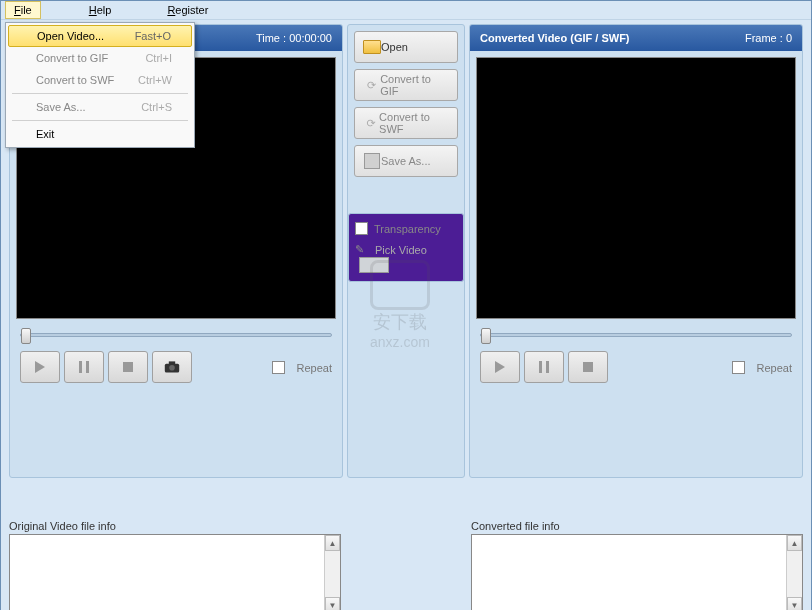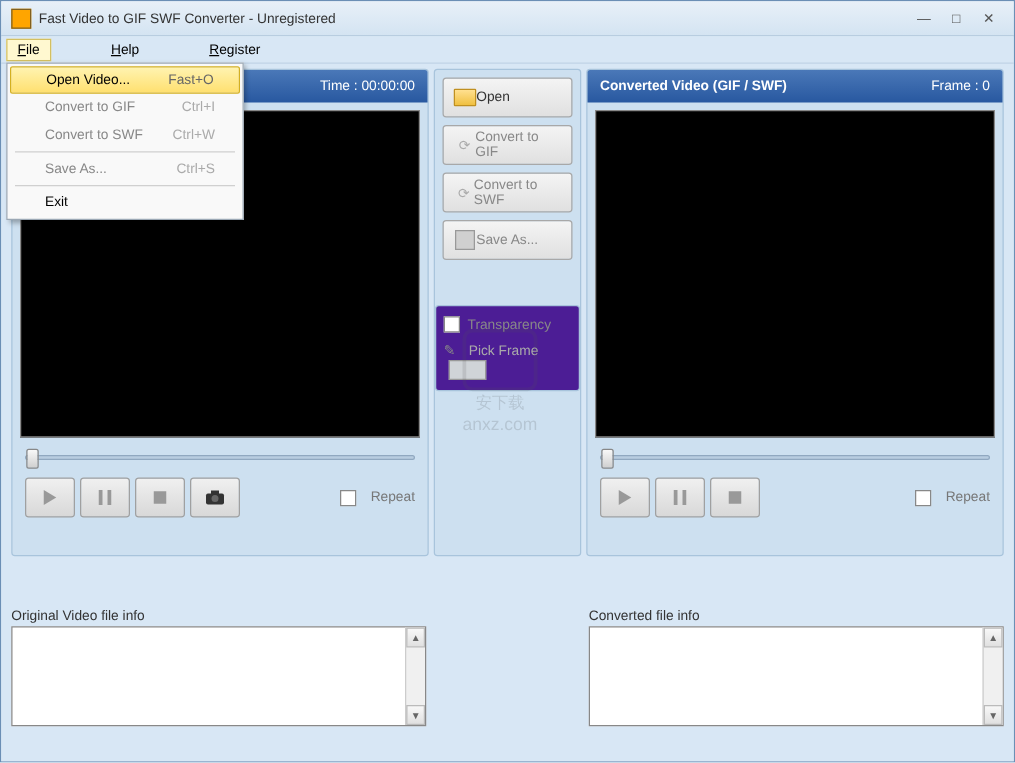--- a/index.html
+++ b/index.html
@@ -21,40 +21,40 @@
 .dd-item { height: 22px; display: flex; align-items: center; padding: 0 20px 0 28px; color: #888; cursor: pointer; position: relative; }
 .dd-item.enabled { color: #000; }
 .dd-item.highlight { background: linear-gradient(#fff3b0, #ffe070); border: 1px solid #d4b020; border-radius: 2px; color: #000; }
 .dd-item .label { flex: 1; }
 .dd-item .shortcut { color: #666; }
 .dd-item.disabled .shortcut { color: #aaa; }
 .dd-sep { height: 1px; background: #d0d0d0; margin: 2px 4px; }
 
 .content { flex: 1; background: #d8e7f5; padding: 4px 8px 8px 8px; display: flex; flex-direction: column; gap: 6px; }
 
-.main-row { display: flex; gap: 4px; height: 390px; }
+.main-row { display: flex; gap: 4px; height: 454px; }
 
 .panel { background: #cde0f0; border: 1px solid #a8c4dc; border-radius: 3px; display: flex; flex-direction: column; }
 .panel.left, .panel.right { flex: 1; }
 .panel.center { width: 118px; }
 
 .panel-header { height: 26px; background: linear-gradient(#4a78b8, #2858a0); color: #fff; display: flex; align-items: center; padding: 0 10px; font-weight: bold; border-radius: 2px 2px 0 0; }
 .panel-header .hdr-title { flex: 1; }
 .panel-header .hdr-right { font-weight: normal; font-size: 10px; }
 
 .video-area { background: #000; margin: 6px; height: 262px; border: 1px solid #888; }
 
 .slider-row { padding: 0 10px; height: 20px; display: flex; align-items: center; }
 .slider-track { flex: 1; height: 4px; background: #b8cde0; border: 1px solid #90a8c0; border-radius: 2px; position: relative; }
 .slider-thumb { position: absolute; left: 0; top: -6px; width: 10px; height: 16px; background: linear-gradient(#f8f8f8,#d0d0d0); border: 1px solid #888; border-radius: 2px; }
 
 .controls-row { padding: 6px 10px; display: flex; align-items: center; gap: 4px; }
 .ctrl-btn { width: 40px; height: 32px; background: linear-gradient(#f0f0f0,#d8d8d8); border: 1px solid #a0a0a0; border-radius: 3px; display: flex; align-items: center; justify-content: center; color: #888; cursor: pointer; }
 .ctrl-btn svg { width: 16px; height: 16px; }
-.repeat-box { margin-left: auto; display: flex; align-items: center; gap: 12px; color: #777; }
+.repeat-box { margin-left: auto; display: flex; align-items: flex-end; gap: 12px; color: #777; }
 .checkbox { width: 13px; height: 13px; background: #fff; border: 1px solid #888; }
 
 .center-inner { padding: 6px; display: flex; flex-direction: column; gap: 6px; }
 .action-btn { height: 32px; background: linear-gradient(#f4f4f4,#e0e0e0); border: 1px solid #a8a8a8; border-radius: 3px; display: flex; align-items: center; gap: 0; padding: 0 8px; color: #888; cursor: pointer; }
 .action-btn.enabled { color: #333; }
 .action-btn .icon { width: 18px; height: 16px; display: flex; align-items: center; justify-content: center; }
 .folder-icon { width: 18px; height: 14px; background: linear-gradient(#ffe090,#f0c040); border: 1px solid #c09020; border-radius: 1px; }
 .convert-icon { width: 16px; height: 14px; color: #aaa; }
 .save-icon { width: 16px; height: 16px; background: #d0d0d0; border: 1px solid #999; position: relative; }
 
@@ -73,27 +73,20 @@
 .scroll-track { flex: 1; }
 
 .watermark { position: absolute; top: 260px; left: 320px; width: 160px; height: 90px; opacity: 0.15; pointer-events: none; z-index: 50; display: flex; flex-direction: column; align-items: center; justify-content: center; color: #333; }
 .watermark .wm-icon { width: 60px; height: 50px; border: 3px solid #555; border-radius: 8px; }
 </style>
 </head>
 <body>
 
 <div class="window">
 
-  <div class="titlebar">
-    <div class="titlebar-icon"></div>
-    <div class="titlebar-text">Fast Video to GIF SWF Converter - Unregistered</div>
-    <div class="winbtn">—</div>
-    <div class="winbtn">□</div>
-    <div class="winbtn">✕</div>
-  </div>
 
   <div class="menubar">
     <div class="menuitem open"><span class="ul">F</span>ile</div>
     <div class="menuitem"><span class="ul">H</span>elp</div>
     <div class="menuitem"><span class="ul">R</span>egister</div>
 
     <div class="dropdown">
       <div class="dd-item highlight enabled">
         <span class="label"><span class="ul">O</span>pen Video...</span>
         <span class="shortcut">Fast+O</span>
@@ -187,21 +180,21 @@
             <span>Save As...</span>
           </div>
         </div>
         <div class="center-lower">
           <div class="trans-row">
             <div class="checkbox"></div>
             <span>Transparency</span>
           </div>
           <div class="pick-row">
             <span class="eyedrop">✎</span>
-            <span>Pick Frame</span>
+            <span>Pick Video</span>
           </div>
           <div class="color-swatch"></div>
         </div>
       </div>
 
       <div class="panel right">
         <div class="panel-header">
           <span class="hdr-title">Converted Video (GIF / SWF)</span>
           <span class="hdr-right"><span>Frame : </span><span>0</span></span>
         </div>
@@ -259,15 +252,15 @@
         </div>
       </div>
     </div>
 
   </div>
 
 </div>
 
 <div class="watermark">
   <div class="wm-icon"></div>
-  <div style="font-size:13px">安下载</div>
+  <div style="font-size:18px">安下载</div>
   <div style="font-size:14px">anxz.com</div>
 </div>
 
 </body></html>

